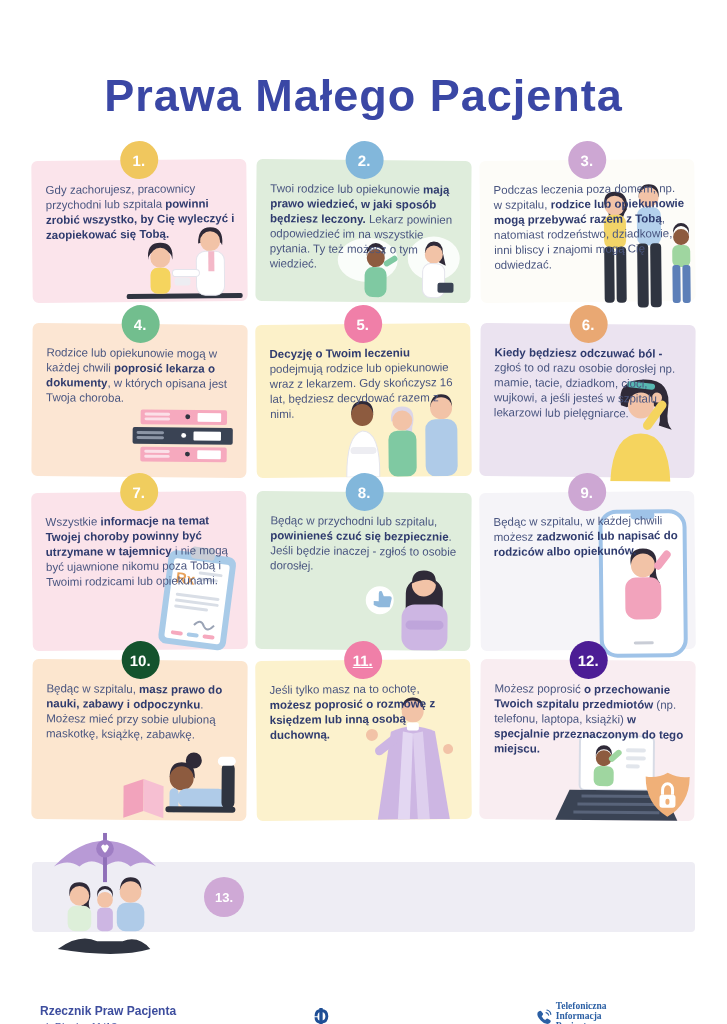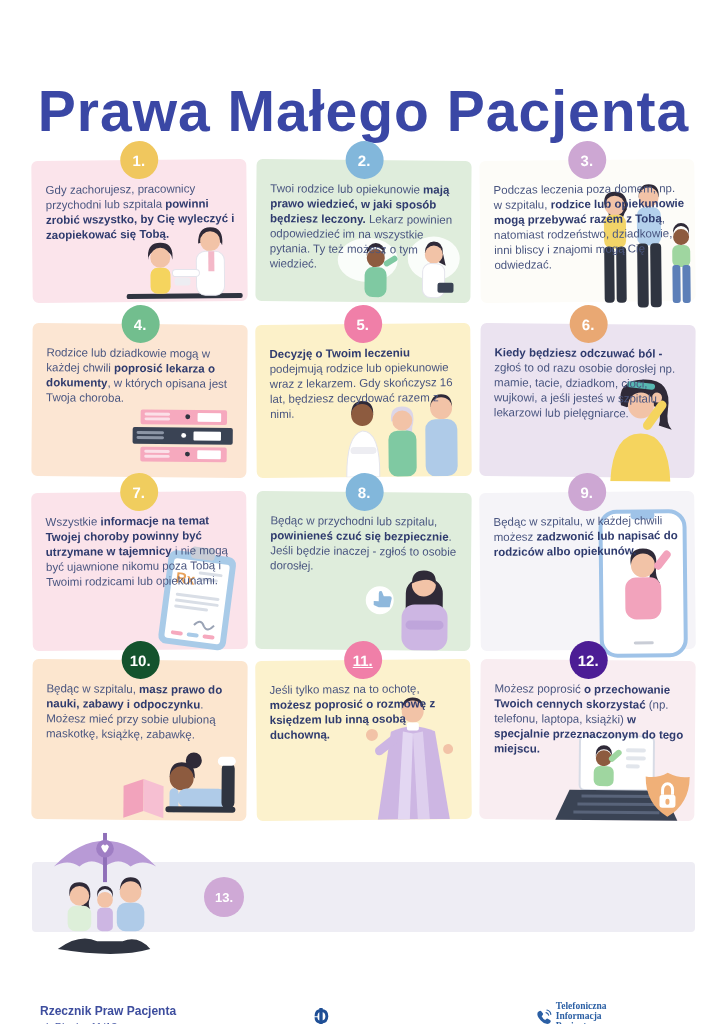--- a/index.html
+++ b/index.html
@@ -1,19 +1,19 @@
 <!DOCTYPE html>
 <html lang="pl"><head>
 <meta charset="utf-8">
 <style>
   html,body{margin:0;padding:0;background:#ffffff;}
   .page{position:relative;width:727px;height:1024px;background:#ffffff;overflow:hidden;
         font-family:"Liberation Sans", sans-serif;}
   .title{position:absolute;top:40px;left:0;width:100%;text-align:center;
-         font-size:57px;font-weight:800;color:#3A47A5;letter-spacing:1px;}
+         font-size:45px;font-weight:800;color:#3A47A5;letter-spacing:1px;}
   .card{position:absolute;border-radius:6px;}
   .r-a{transform:rotate(-0.6deg);} .r-b{transform:rotate(0.5deg);}
   .badge{position:absolute;top:-19px;left:50%;transform:translateX(-50%);
          width:38px;height:38px;border-radius:50%;color:#fff;font-weight:700;
          font-size:15px;display:flex;align-items:center;justify-content:center;z-index:3;}
   .card-text{position:absolute;left:14px;right:10px;top:22px;font-size:11.5px;
              line-height:1.3;color:#4A5680;z-index:2;}
   .card-text .b,.band-text .b{font-weight:700;color:#2F3B6E;}
   .illus{position:absolute;z-index:1;}
   .band{position:absolute;left:32px;top:862px;width:663px;height:70px;border-radius:4px;}
@@ -88,21 +88,21 @@
       <path d="M86,62 a8,9 0 0 1 16,0 l0,-4 a8,8 0 0 0 -16,0 z" fill="#2F2A38"></path>
       <circle cx="94" cy="64" r="8" fill="#8D5B3F"></circle>
       <rect x="85" y="72" width="18" height="22" rx="6" fill="#9FD6A0"></rect>
       <rect x="85" y="92" width="8" height="38" rx="3" fill="#5C7FB8"></rect>
         <rect x="95" y="92" width="8" height="38" rx="3" fill="#5C7FB8"></rect>
     </svg>
   </div>
 
   <div class="card r-b" style="left: 32px; top: 324px; width: 215px; height: 153px; background-color: rgb(252, 230, 211);">
     <div class="badge" style="background-color: rgb(114, 190, 142);">4.</div>
-    <div class="card-text"><span>Rodzice lub dziadkowie mogą w każdej chwili </span><span class="b">poprosić lekarza o dokumenty</span><span>, w których opisana jest Twoja choroba.</span></div>
+    <div class="card-text"><span>Rodzice lub opiekunowie mogą w każdej chwili </span><span class="b">poprosić lekarza o dokumenty</span><span>, w których opisana jest Twoja choroba.</span></div>
     <svg class="illus" style="right:10px;bottom:10px;width:108px;height:62px;" viewBox="0 0 110 62">
       <rect x="12" y="4" width="88" height="15" rx="2" fill="#F6A9BE"></rect>
       <rect x="70" y="7" width="24" height="9" rx="1" fill="#fff"></rect>
       <circle cx="60" cy="11" r="2.5" fill="#2F3440"></circle>
       <rect x="16" y="7" width="26" height="3" rx="1.5" fill="#FBE0E8"></rect>
         <rect x="16" y="12" width="26" height="3" rx="1.5" fill="#FBE0E8"></rect>
       <rect x="4" y="22" width="102" height="17" rx="2" fill="#3A4354"></rect>
       <rect x="66" y="26" width="28" height="9" rx="1" fill="#fff"></rect>
       <circle cx="56" cy="30" r="2.5" fill="#fff"></circle>
       <rect x="8" y="26" width="28" height="3" rx="1.5" fill="#8C95A5"></rect>
@@ -223,21 +223,21 @@
       <path d="M68,40 L74,128 L62,128 L58,42 Z" fill="#E3D7F2" opacity="0.75"></path>
       <rect x="52" y="31" width="12" height="8" rx="2" fill="#FFFFFF"></rect>
       <rect x="18" y="50" width="26" height="9" rx="4.5" fill="#CDB6E3" transform="rotate(-38 30 54)"></rect>
       <circle cx="17" cy="43" r="6" fill="#F2C3A7"></circle>
       <circle cx="93" cy="58" r="5" fill="#F2C3A7"></circle>
     </svg>
   </div>
 
   <div class="card r-b" style="left: 480px; top: 660px; width: 215px; height: 160px; background-color: rgb(249, 237, 241);">
     <div class="badge" style="background-color: #4c1d95;">12.</div>
-    <div class="card-text"><span>Możesz poprosić </span><span class="b">o przechowanie Twoich cennych skorzystać</span><span> (np. telefonu, laptopa, książki) </span><span class="b">w specjalnie przeznaczonym do tego miejscu.</span></div>
+    <div class="card-text"><span>Możesz poprosić </span><span class="b">o przechowanie Twoich szpitalu przedmiotów</span><span> (np. telefonu, laptopa, książki) </span><span class="b">w specjalnie przeznaczonym do tego miejscu.</span></div>
     <svg class="illus" style="right:2px;bottom:-6px;width:142px;height:94px;" viewBox="0 0 140 94">
       <rect x="28" y="4" width="74" height="54" rx="5" fill="#FFFFFF" stroke="#D8DCE6" stroke-width="2"></rect>
       <path d="M44,25 a8,8 0 0 1 16,0 l0,-4 a8,8 0 0 0 -16,0 z" fill="#2F2A38"></path>
       <circle cx="52" cy="26" r="8" fill="#8D5B3F"></circle>
       <rect x="42" y="34" width="20" height="20" rx="6" fill="#9FD6A0"></rect>
       <rect x="58" y="24" width="15" height="6" rx="3" fill="#9FD6A0" transform="rotate(-42 60 28)"></rect>
       <rect x="74" y="16" width="20" height="4" rx="2" fill="#E2E6EC"></rect>
       <rect x="74" y="24" width="20" height="4" rx="2" fill="#E2E6EC"></rect>
       <rect x="74" y="32" width="14" height="4" rx="2" fill="#E2E6EC"></rect>
       <path d="M18,58 L112,58 L126,88 L4,88 Z" fill="#3A4354"></path>

